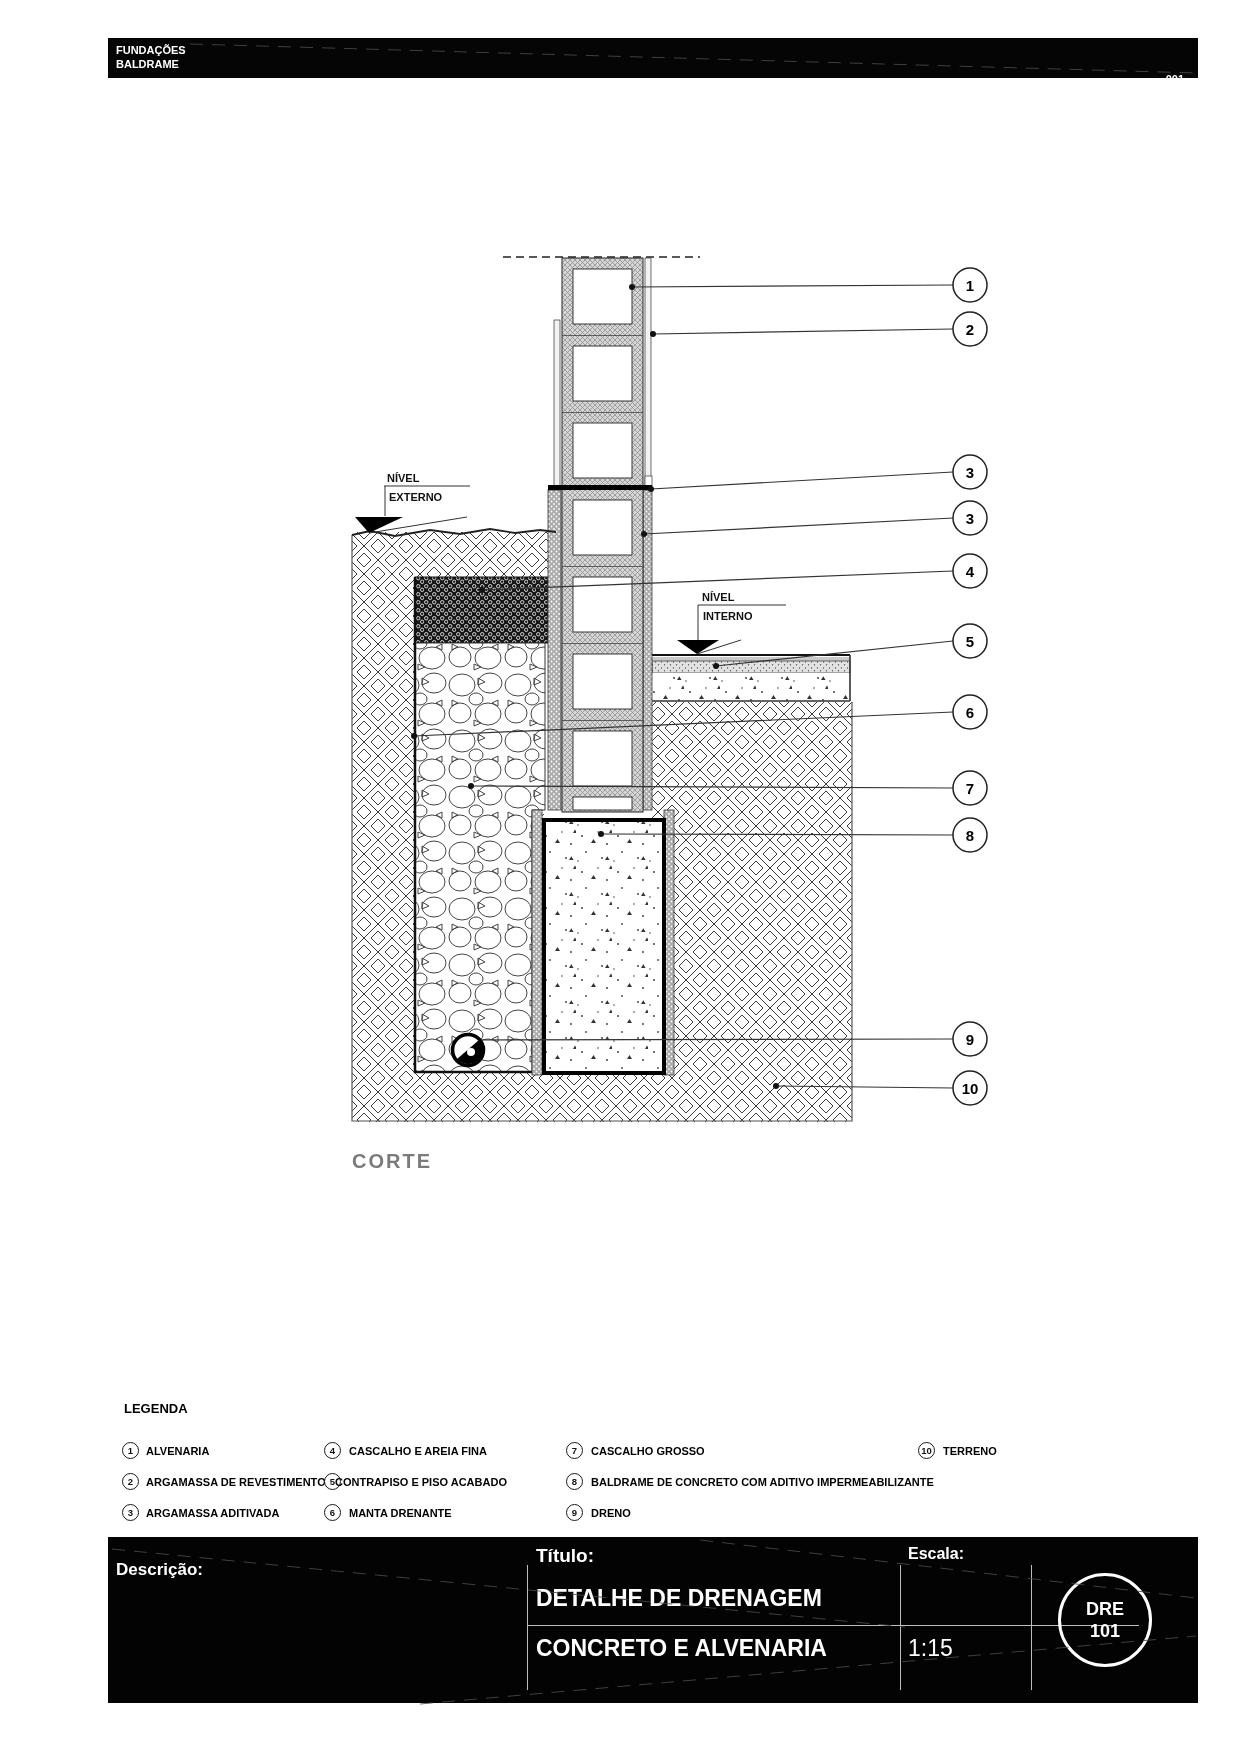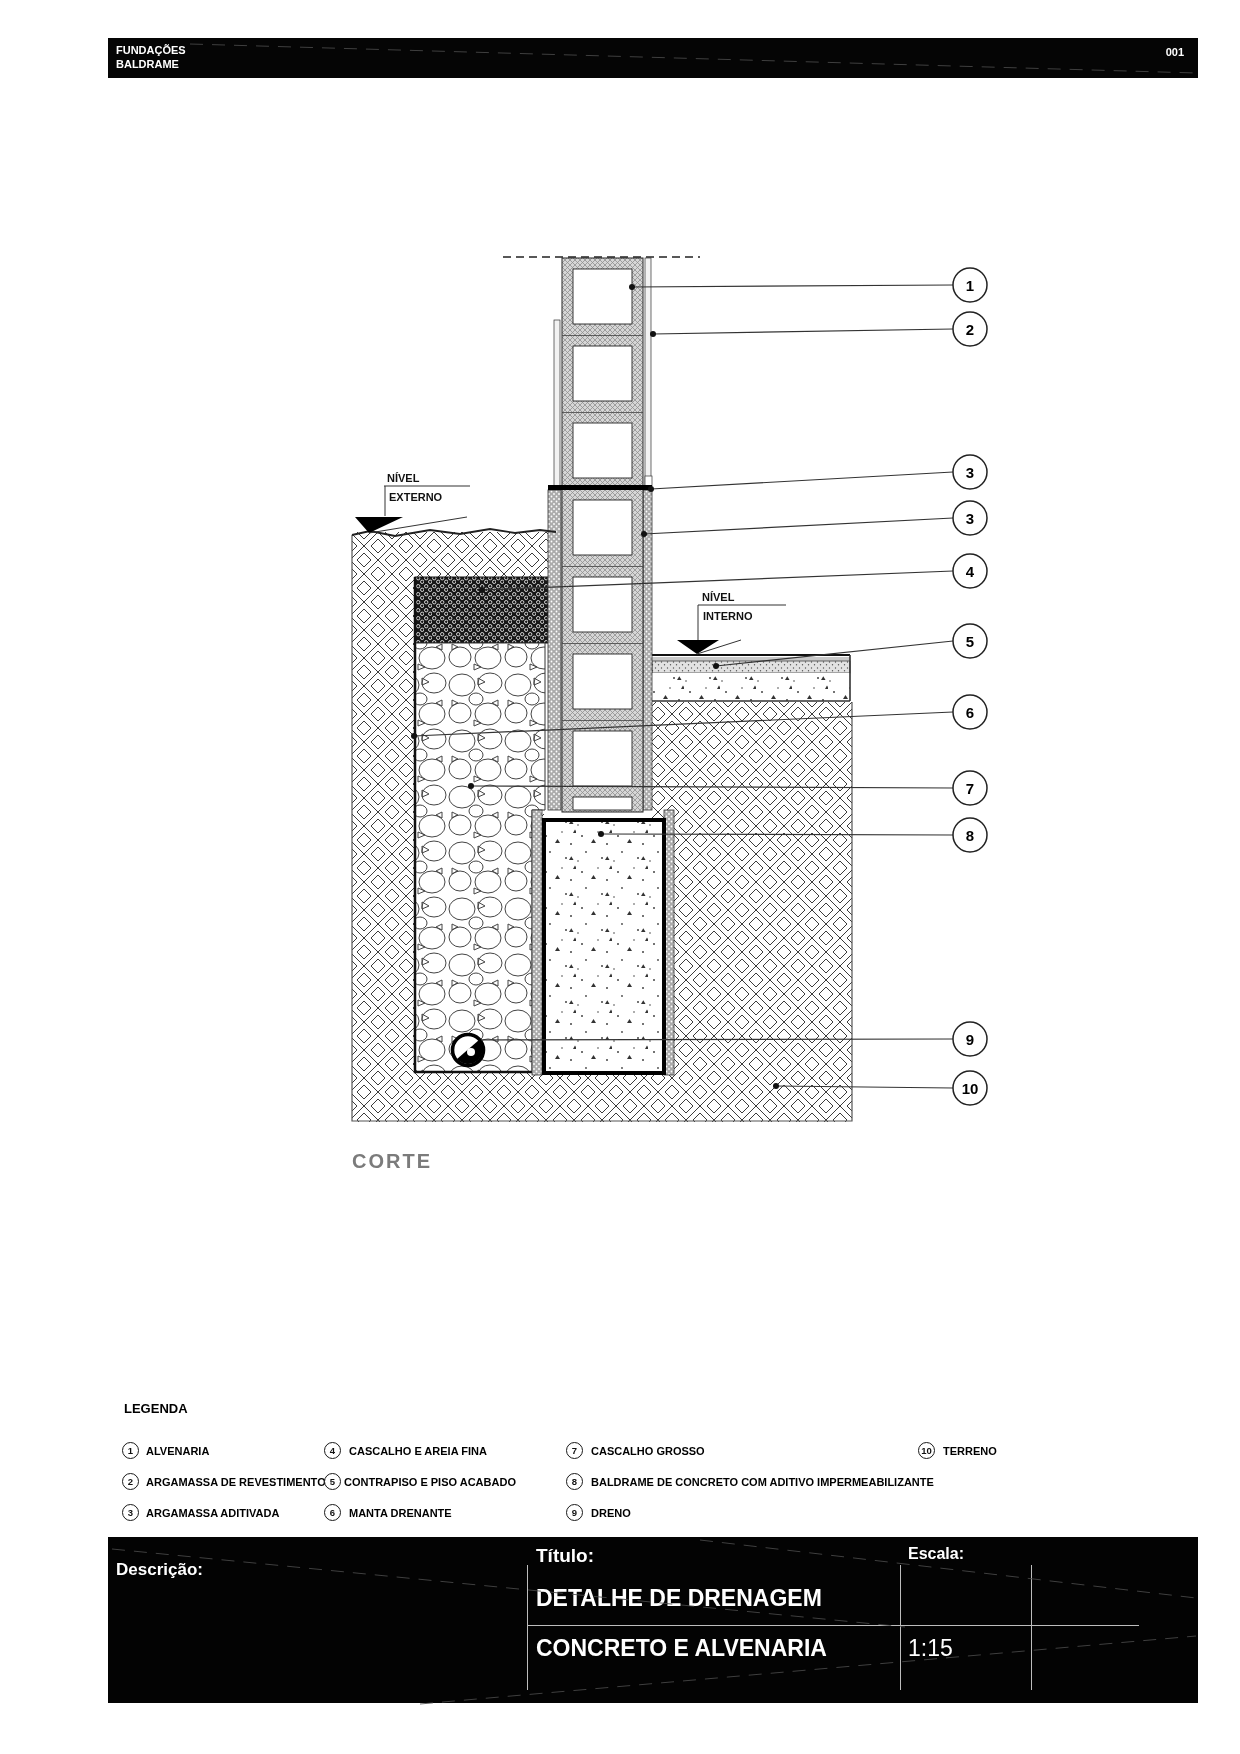--- a/index.html
+++ b/index.html
@@ -1,21 +1,21 @@
 <!DOCTYPE html>
 <html><head>
 <meta charset="utf-8">
 <style>
   html,body{margin:0;padding:0;background:#ffffff;}
   .page{position:relative;width:1240px;height:1754px;background:#fff;overflow:hidden;
         font-family:"Liberation Sans", sans-serif;color:#111;}
   
   .hbar{position:absolute;left:108px;top:38px;width:1090px;height:40px;background:#050505;}
   .hbar .hl{position:absolute;left:8px;top:5px;color:#fff;font-size:11px;font-weight:bold;line-height:14px;}
-  .hbar .hnum{position:absolute;right:14px;top:8px;color:#fff;font-size:11px;font-weight:bold;}
+  .hbar .hnum{position:absolute;right:14px;top:35px;color:#fff;font-size:11px;font-weight:bold;}
   
   .corte{position:absolute;left:352px;top:1150px;font-size:20px;font-weight:bold;
          color:#7b7b7b;letter-spacing:2px;}
   
   .legtitle{position:absolute;left:124px;top:1401px;font-size:13px;font-weight:bold;color:#000;}
   .lcirc{position:absolute;width:17px;height:17px;border:1.4px solid #1a1a1a;border-radius:50%;
          display:flex;align-items:center;justify-content:center;font-size:9.5px;font-weight:bold;
          background:#fff;box-sizing:border-box;}
   .llab{position:absolute;font-size:11px;font-weight:bold;white-space:nowrap;color:#000;}
   
@@ -57,21 +57,21 @@
     <div class="lcirc" style="left:122px;top:1442px">1</div>
     <div class="llab" style="left:146px;top:1445px">ALVENARIA</div>
     <div class="lcirc" style="left:122px;top:1473px">2</div>
     <div class="llab" style="left:146px;top:1476px">ARGAMASSA DE REVESTIMENTO</div>
     <div class="lcirc" style="left:122px;top:1504px">3</div>
     <div class="llab" style="left:146px;top:1507px">ARGAMASSA ADITIVADA</div>
 
     <div class="lcirc" style="left:324px;top:1442px">4</div>
     <div class="llab" style="left:349px;top:1445px">CASCALHO E AREIA FINA</div>
     <div class="lcirc" style="left:324px;top:1473px">5</div>
-    <div class="llab" style="left:344px;top:1476px">CONTRAPISO E PISO ACABADO</div>
+    <div class="llab" style="left:335px;top:1476px">CONTRAPISO E PISO ACABADO</div>
     <div class="lcirc" style="left:324px;top:1504px">6</div>
     <div class="llab" style="left:349px;top:1507px">MANTA DRENANTE</div>
 
     <div class="lcirc" style="left:566px;top:1442px">7</div>
     <div class="llab" style="left:591px;top:1445px">CASCALHO GROSSO</div>
     <div class="lcirc" style="left:566px;top:1473px">8</div>
     <div class="llab" style="left:591px;top:1476px">BALDRAME DE CONCRETO COM ADITIVO IMPERMEABILIZANTE</div>
     <div class="lcirc" style="left:566px;top:1504px">9</div>
     <div class="llab" style="left:591px;top:1507px">DRENO</div>
 
@@ -83,20 +83,24 @@
     <div class="tb-desc-label">Descrição:</div>
     <div class="tb-vdiv" style="left:419px"></div>
     <div class="tb-titulo-label">Título:</div>
     <div class="tb-t1">DETALHE DE DRENAGEM</div>
     <div class="tb-hdiv"></div>
     <div class="tb-t2">CONCRETO E ALVENARIA</div>
     <div class="tb-vdiv" style="left:792px"></div>
     <div class="tb-escala-label">Escala:</div>
     <div class="tb-escala">1:15</div>
     <div class="tb-vdiv" style="left:923px"></div>
+    <div class="tb-circ">
+      <div>DRE</div>
+      <div>101</div>
+    </div>
   </div>
 
   <svg class="overlay" width="1240" height="1754" viewBox="0 0 1240 1754">
     <defs>
       <pattern id="pGround" width="28" height="28" patternUnits="userSpaceOnUse">
         <rect width="28" height="28" fill="#ffffff"></rect>
         <g stroke="#3c3c3c" stroke-width="1" fill="none">
           <path d="M0,14 L14,0 M0,7 L7,0 M7,14 L14,7"></path>
           <path d="M14,0 L28,14 M21,0 L28,7 M14,7 L21,14"></path>
           <path d="M0,14 L14,28 M0,21 L7,28 M7,14 L14,21"></path>

